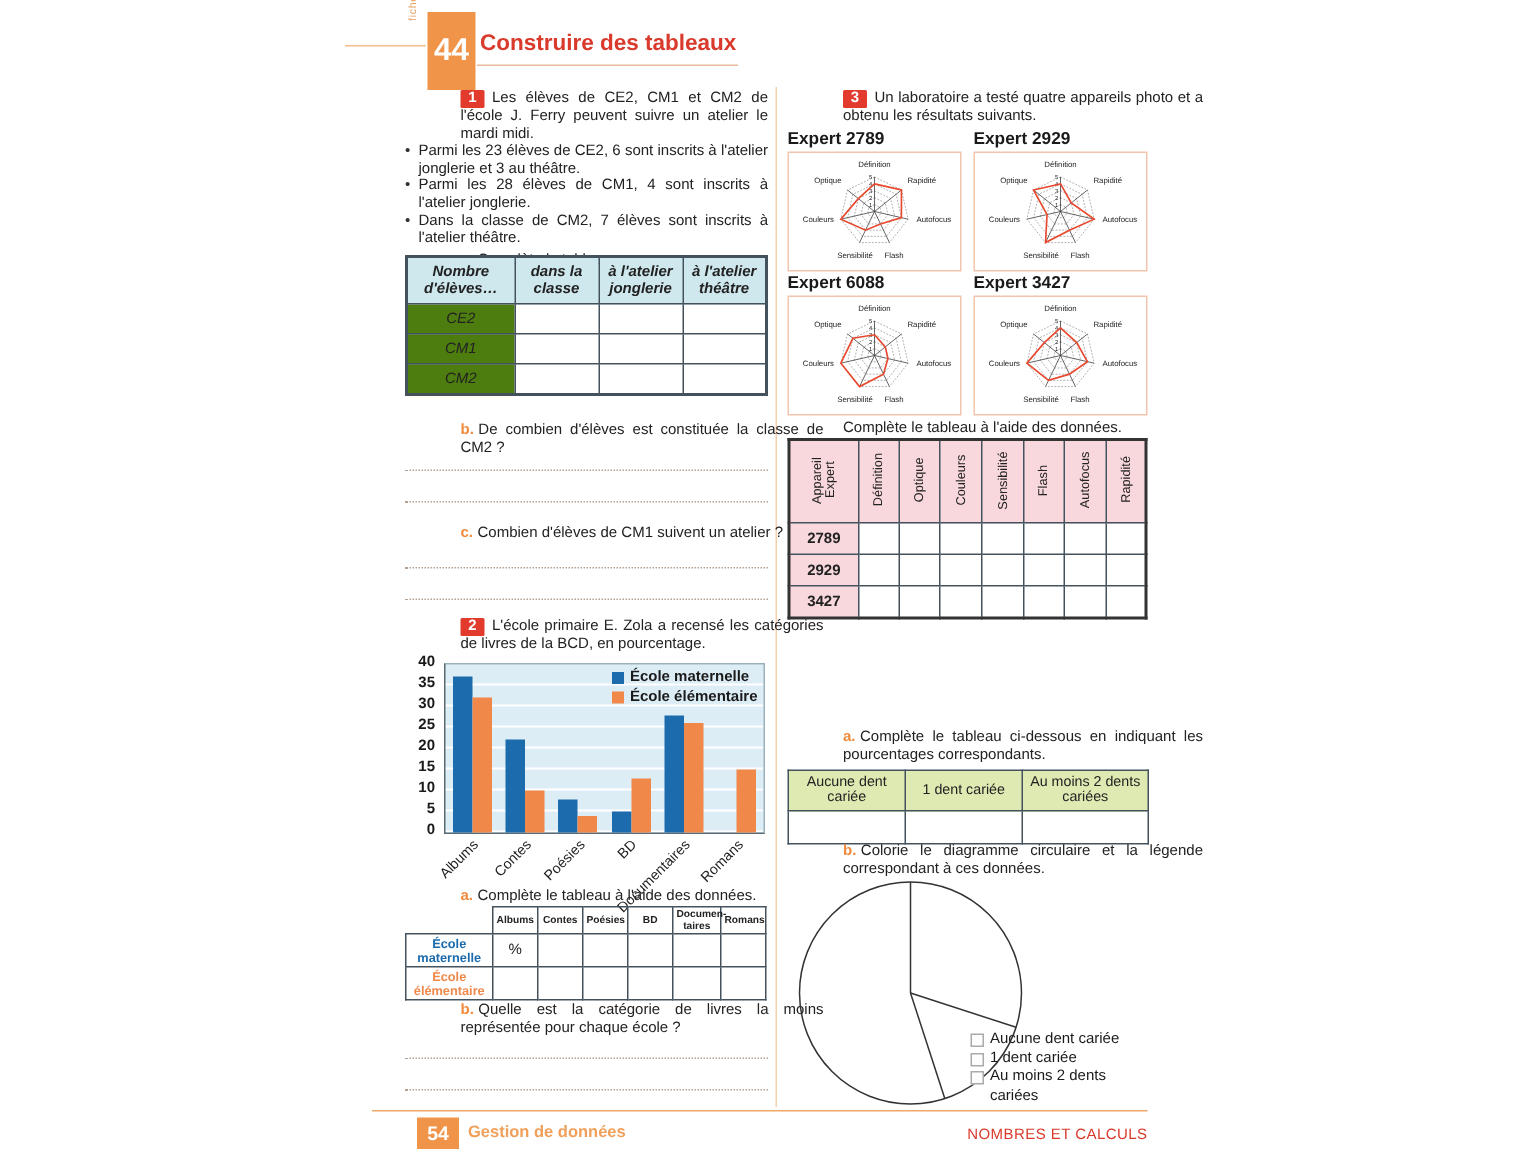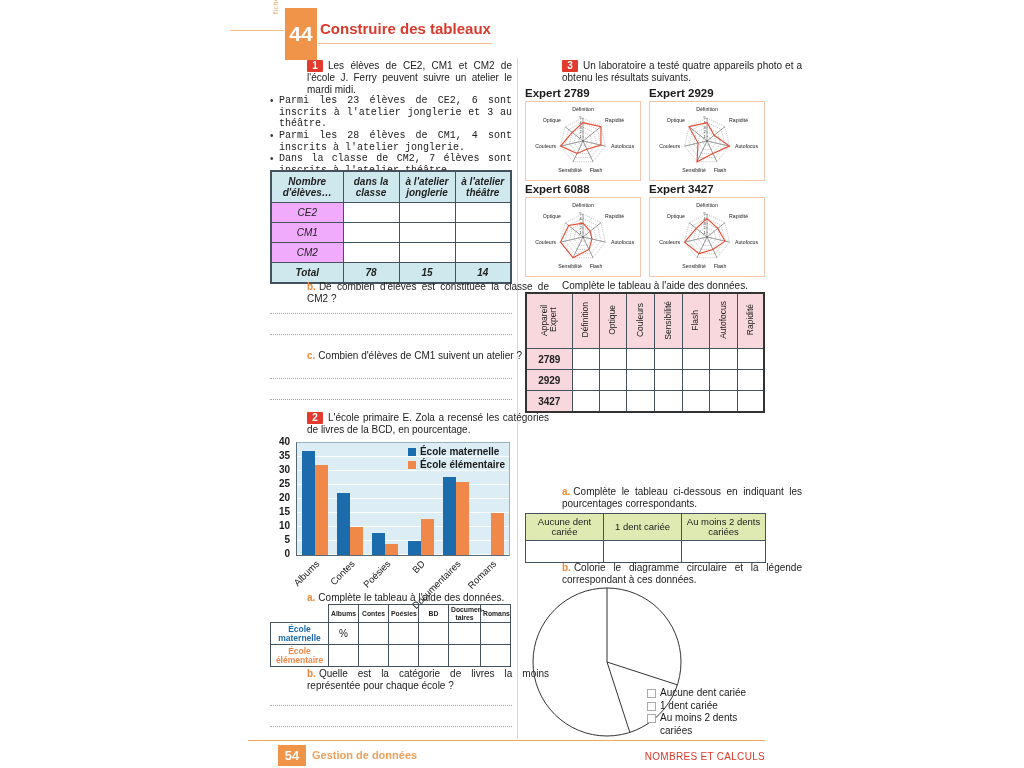--- a/index.html
+++ b/index.html
@@ -3,21 +3,21 @@
 <meta charset="utf-8">
 <style>
   html,body{margin:0;padding:0;}
   body{width:1024px;height:768px;background:#fff;overflow:hidden;
        font-family:"Liberation Sans",sans-serif;color:#222;}
   #page{position:absolute;left:230px;top:0;width:535px;height:768px;}
   .abs{position:absolute;}
   .para{margin:0;font-size:10px;line-height:11.6px;text-align:justify;padding-left:37px;}
   .bullet{display:flex;font-size:10px;line-height:11.6px;}
   .bullet::before{content:"\2022";width:9px;flex:none;color:#333;}
-  .bullet span{flex:1;text-align:justify;font-family:Liberation Mono, monospace;}
+  .bullet span{flex:1;text-align:justify;}
   .exnum{display:inline-block;background:#e23b2e;color:#fff;font-weight:bold;
          font-size:10px;width:16px;height:12px;line-height:12px;text-align:center;
          margin-right:5px;border-radius:1px;}
   .qletter{color:#f08a3c;font-weight:bold;margin-right:3px;}
   .ansline{position:absolute;height:0;border-bottom:1.6px dotted #b3a294;}
   
   #hline{top:30px;left:0;width:54px;height:0;border-top:1.5px solid #f3bd86;}
   #fiche{top:14px;left:42px;font-size:7px;color:#e8a064;transform:rotate(-90deg);
          transform-origin:left top;letter-spacing:.5px;}
   #box44{left:55px;top:8px;width:32px;height:52px;background:#f0944a;color:#fff;
@@ -25,21 +25,21 @@
   #ptitle{left:90px;top:20px;font-size:15px;font-weight:bold;color:#d93a2c;}
   #tunder{left:88px;top:43px;width:174px;height:0;border-top:1px solid #e9bb9c;}
   #divider{left:287px;top:58px;width:0;height:680px;border-left:1px solid #f6cfae;}
   
   table{border-collapse:collapse;table-layout:fixed;}
   th,td{border:1px solid #44525e;padding:1px 2px;font-size:10px;}
   
   .t1{width:240px;border:2px solid #44525e;font-style:italic;}
   .t1 th{background:#cfe8ee;font-weight:600;line-height:11px;height:28px;text-align:center;}
   .t1 td{height:17px;text-align:center;}
-  .t1 .lbl{background:#f0abfc;}
+  .t1 .lbl{background:#4d7c0f;}
   .t1 tr.total td{background:#cfe8ee;font-weight:600;}
   
   #barchart{left:40px;top:436px;width:242px;height:160px;}
   #yaxis{position:absolute;left:0;top:0;width:24px;height:130px;}
   .ytick{position:absolute;right:4px;font-size:10px;line-height:12px;font-weight:600;color:#1a1a1a;}
   #plot{position:absolute;left:26px;top:6px;width:212px;height:112px;background:#dcedf6;
         background-image:linear-gradient(to top,#fff 0,#fff 1px,transparent 1px);
         background-size:100% 14px;background-position:left bottom;
         border:1px solid #9ab0bb;border-left:1px solid #5a6a74;border-bottom:1px solid #5a6a74;}
   .bar{position:absolute;bottom:0;}
@@ -134,26 +134,20 @@
       <td class="lbl">CM1</td>
       <td></td>
           <td></td>
           <td></td>
     </tr>
     <tr>
       <td class="lbl">CM2</td>
       <td></td>
           <td></td>
           <td></td>
-    </tr>
-    <tr class="total">
-      <td class="lbl">Total</td>
-      <td>78</td>
-      <td>15</td>
-      <td>14</td>
     </tr>
   </tbody>
     </table>
 
   <p class="para abs" style="left:40px;top:281px;width:242px;"><span class="qletter">b.</span><span>De combien d'élèves est constituée la classe de CM2 ?</span></p>
   <div class="ansline" style="left:40px;top:313px;width:242px;"></div>
   <div class="ansline" style="left:40px;top:334px;width:242px;"></div>
 
   <p class="para abs" style="left:40px;top:350px;width:242px;"><span class="qletter">c.</span><span>Combien d'élèves de CM1 suivent un atelier ?</span></p>
   <div class="ansline" style="left:40px;top:378px;width:242px;"></div>

